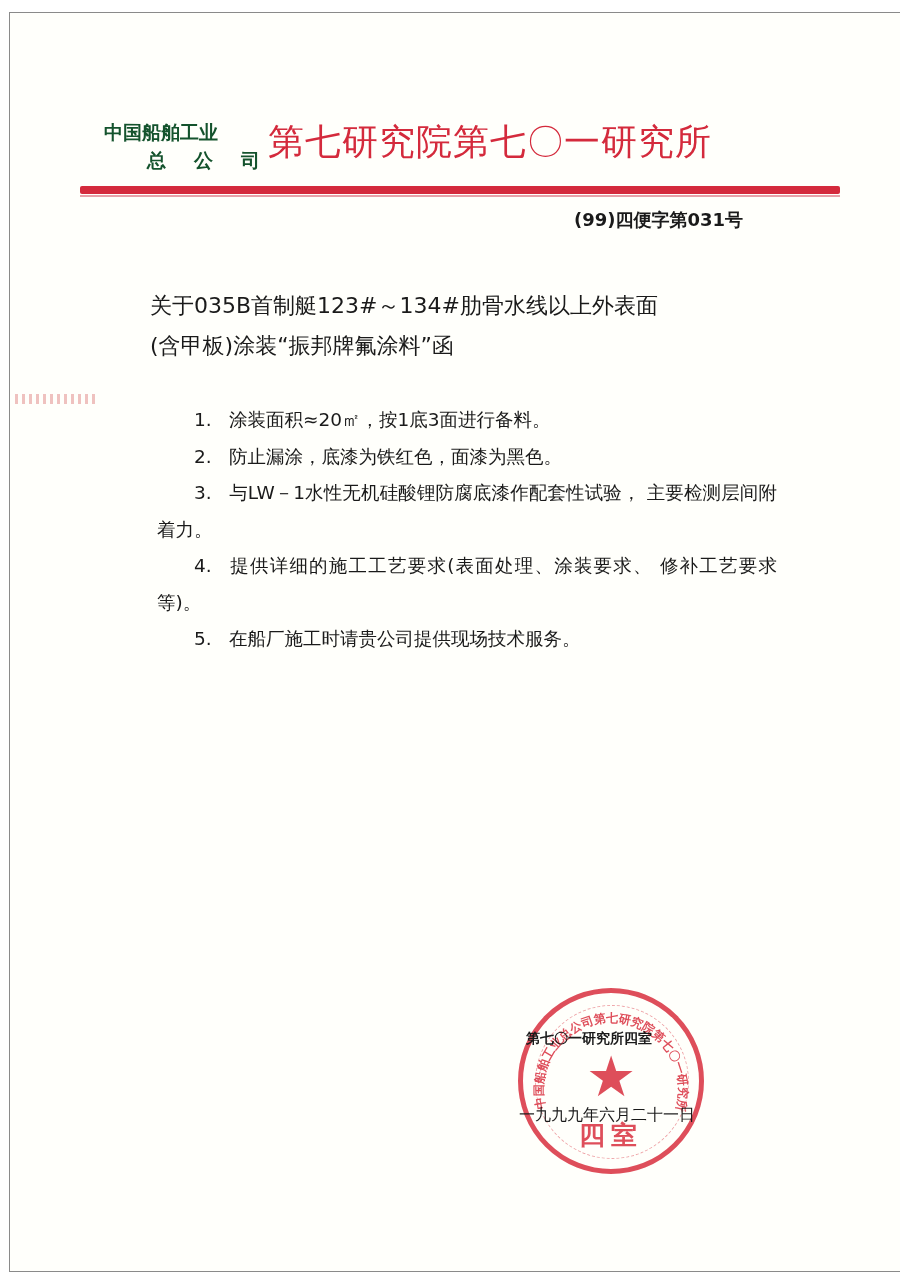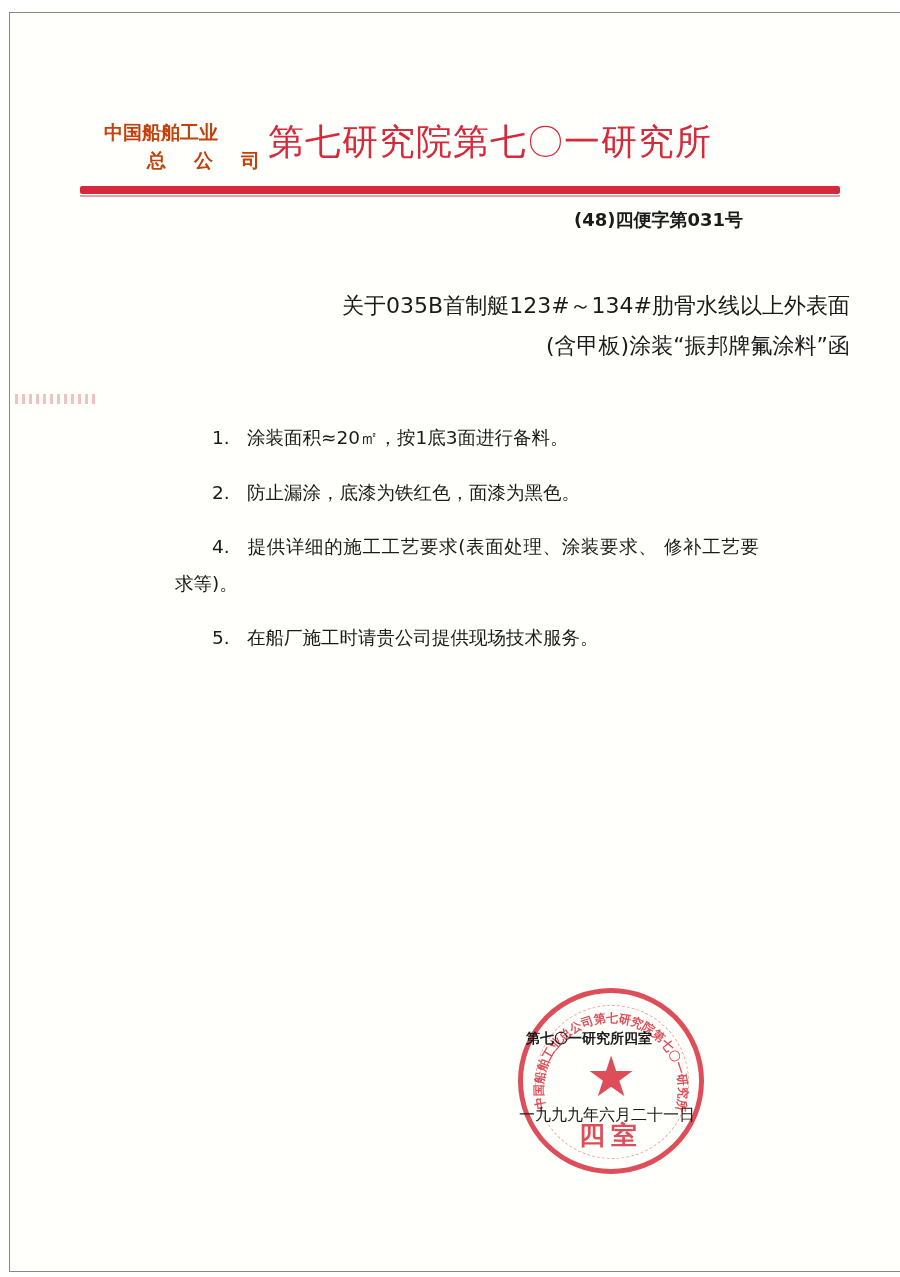--- a/index.html
+++ b/index.html
@@ -6,21 +6,21 @@
   body {
     width: 900px; height: 1277px; background: #ffffff; position: relative; overflow: hidden;
     font-family: "DejaVu Serif", "Liberation Serif", serif;
   }
   .page {
     position: absolute; left: 9px; top: 12px; width: 900px; height: 1258px;
     background: #fffffb;
     border-top: 1px solid #8a8a8a; border-left: 1px solid #8a8a8a; border-bottom: 1px solid #8a8a8a;
   }
   .letterhead-org {
-    position: absolute; left: 104px; top: 118px; color: #c2410c;
+    position: absolute; left: 104px; top: 118px; color: #14532d;
     font-family: "DejaVu Sans", sans-serif; font-weight: bold; font-size: 19px; line-height: 28px;
   }
   .org-line1 { display: block; letter-spacing: 0px; }
   .org-line2 { display: block; letter-spacing: 28px; margin-left: 43px; }
   .letterhead-name {
     position: absolute; left: 268px; top: 112px; color: #d42a3c;
     font-family: "DejaVu Serif", serif; font-weight: normal; font-size: 36px; letter-spacing: 1px;
     line-height: 60px; white-space: nowrap;
   }
   .red-rule {
@@ -28,31 +28,31 @@
     border-radius: 2px;
   }
   .red-rule-thin {
     position: absolute; left: 80px; top: 195px; width: 760px; height: 2px; background: #e7a0a8;
   }
   .ref-no {
     position: absolute; left: 574px; top: 208px; font-size: 18px; color: #1a1a1a; white-space: nowrap;
     font-family: "DejaVu Sans", sans-serif; font-weight: bold;
   }
   .title {
-    position: absolute; left: 150px; top: 286px; width: 700px; text-align: right;
+    position: absolute; left: 150px; top: 286px; width: 700px; text-align: left;
     font-family: "DejaVu Sans", sans-serif; font-size: 22px; line-height: 40px; color: #1a1a1a;
   }
   .title span { display: block; }
   .body-text {
     position: absolute; left: 157px; top: 402px; width: 620px;
     font-family: "DejaVu Sans", sans-serif; font-size: 18.5px; line-height: 36.5px; color: #1a1a1a;
     text-align: justify;
   }
   .para { margin: 0; text-indent: 37px; }
-  .item { margin: 18px; text-indent: 37px; }
+  .item { margin: 0; text-indent: 37px; }
   .item .num { display: inline-block; width: 35px; text-indent: 0; }
   .stamp {
     position: absolute; left: 518px; top: 988px; width: 186px; height: 186px; border-radius: 50%;
     border: 5px solid #d9303f; box-sizing: border-box; opacity: 0.85;
   }
   .stamp-inner {
     position: absolute; left: 12px; top: 12px; width: 152px; height: 152px; border-radius: 50%;
     border: 1px dashed rgba(217,48,63,0.5);
   }
   .stamp-star {
@@ -89,30 +89,31 @@
 <div class="speck"></div>
 
 <div class="letterhead-org">
   <span class="org-line1">中国船舶工业</span>
   <span class="org-line2">总公司</span>
 </div>
 <div class="letterhead-name">第七研究院第七〇一研究所</div>
 <div class="red-rule"></div>
 <div class="red-rule-thin"></div>
 
-<div class="ref-no">(48)四便字第031号</div>
+<div class="ref-no">(99)四便字第031号</div>
 
 <div class="title">
   <span>关于035B首制艇123#～134#肋骨水线以上外表面</span>
   <span>(含甲板)涂装“振邦牌氟涂料”函</span>
 </div>
 
 <div class="body-text">
   <p class="item"><span class="num">1.</span><span>涂装面积≈20㎡，按1底3面进行备料。</span></p>
   <p class="item"><span class="num">2.</span><span>防止漏涂，底漆为铁红色，面漆为黑色。</span></p>
+  <p class="item"><span class="num">3.</span><span>与LW－1水性无机硅酸锂防腐底漆作配套性试验， 主要检测层间附着力。</span></p>
   <p class="item"><span class="num">4.</span><span>提供详细的施工工艺要求(表面处理、涂装要求、 修补工艺要求等)。</span></p>
   <p class="item"><span class="num">5.</span><span>在船厂施工时请贵公司提供现场技术服务。</span></p>
 </div>
 
 <div class="stamp">
   <svg class="stamp-arc" viewBox="0 0 176 176">
     <defs>
         <path id="arcp" d="M 24 120 A 68 68 0 1 1 152 120"></path>
       </defs>
     <text font-size="12" fill="#d9303f" font-family="DejaVu Sans, sans-serif" font-weight="bold">

